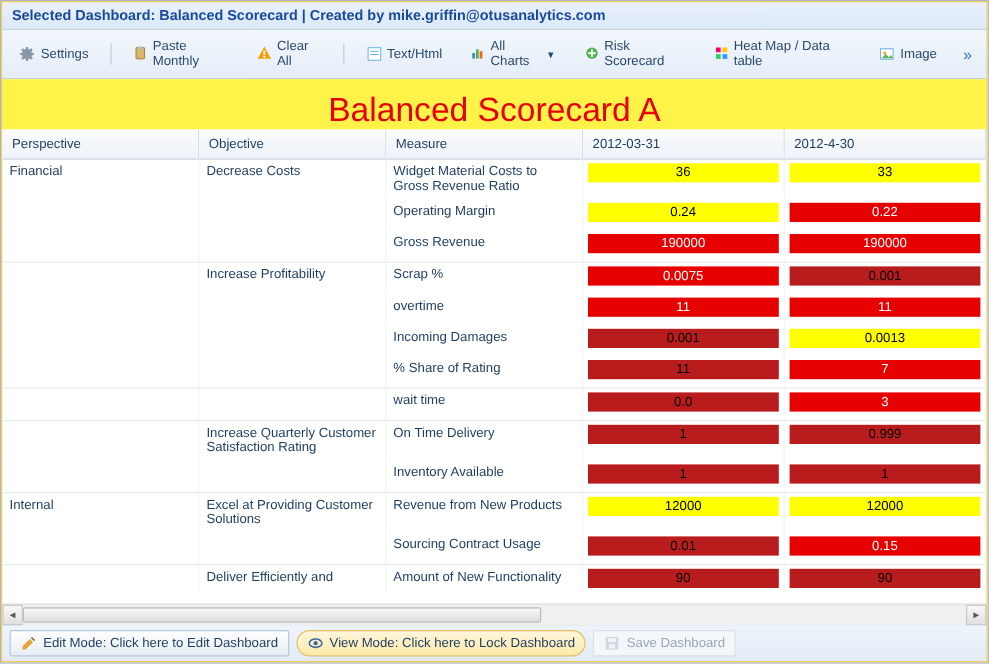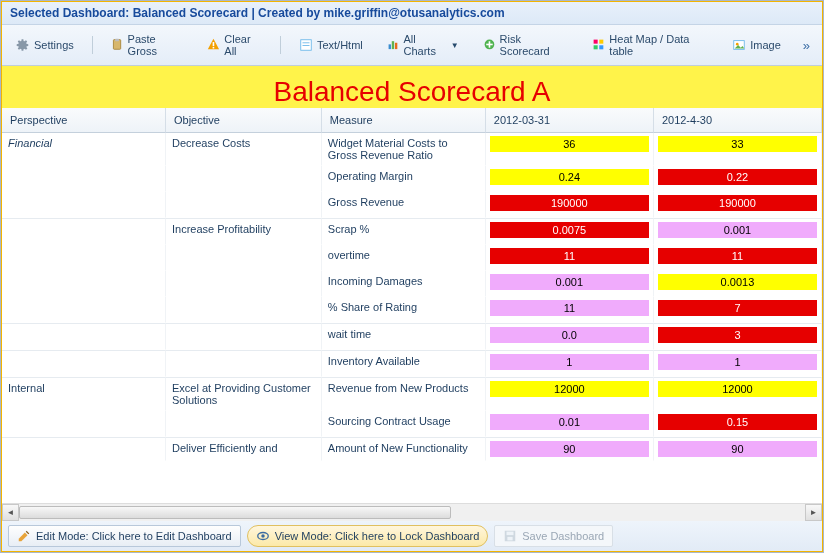--- a/index.html
+++ b/index.html
@@ -102,21 +102,21 @@
   }
   .pill {
     text-align: center;
     font-size: 11px;
     padding: 2px 0;
     border-radius: 0;
     font-weight: normal;
   }
   .pill.yellow { background: #ffff00; color: #000; }
   .pill.red { background: #e60000; color: #fff; }
-  .pill.green { background: #f0abfc; color: #000; }
+  .pill.green { background: #b91c1c; color: #000; }
   .hscroll {
     height: 17px;
     background: #f0f0f0;
     border-top: 1px solid #ddd;
     position: relative;
   }
   .hscroll .track { position:absolute; top:0; left:17px; right:17px; height:17px; background:#f0f0f0;}
   .hscroll .thumb { position:absolute; top:2px; left:0; width:55%; height:13px; background:linear-gradient(#f8f8f8,#dcdcdc); border:1px solid #bcbcbc; border-radius:2px;}
   .hscroll .btn { position:absolute; top:0; width:17px; height:17px; background:linear-gradient(#f8f8f8,#e0e0e0); border:1px solid #c8c8c8; display:flex; align-items:center; justify-content:center; color:#555; font-size:8px;}
   .hscroll .btn.left{left:0}.hscroll .btn.right{right:0}
@@ -154,21 +154,21 @@
             <path fill="#8898a8" d="M8 5a3 3 0 100 6 3 3 0 000-6zM14 9v-2l-2-.3a4 4 0 00-.4-1l1.2-1.7-1.4-1.4L9.7 3.8a4 4 0 00-1-.4L8.4 1.4h-2L6.1 3.4a4 4 0 00-1 .4L3.4 2.6 2 4l1.2 1.7a4 4 0 00-.4 1L.8 7v2l2 .3a4 4 0 00.4 1L2 12l1.4 1.4 1.7-1.2a4 4 0 001 .4l.3 2h2l.3-2a4 4 0 001-.4l1.7 1.2L13 12l-1.2-1.7a4 4 0 00.4-1z"></path>
           </svg></span>
       <span>Settings</span>
     </div>
     <div class="tb-sep"></div>
     <div class="tb-item">
       <span class="tb-icon"><svg viewBox="0 0 16 16">
             <rect x="3" y="2" width="9" height="12" rx="1" fill="#d7b66b" stroke="#a07d2e"></rect>
             <rect x="5" y="1" width="5" height="3" rx="1" fill="#bcbcbc"></rect>
           </svg></span>
-      <span>Paste Gross</span>
+      <span>Paste Monthly</span>
     </div>
     <div class="tb-item">
       <span class="tb-icon"><svg viewBox="0 0 16 16">
             <path fill="#f3a000" d="M8 1l7 13H1z"></path>
             <rect x="7" y="5" width="2" height="5" fill="#fff"></rect>
             <rect x="7" y="11" width="2" height="2" fill="#fff"></rect>
           </svg></span>
       <span>Clear All</span>
     </div>
     <div class="tb-sep"></div>
@@ -234,21 +234,21 @@
         <tr>
           <th>Perspective</th>
           <th>Objective</th>
           <th>Measure</th>
           <th>2012-03-31</th>
           <th>2012-4-30</th>
         </tr>
       </thead>
       <tbody id="grid-body">
           <tr>
-            <td style="white-space:normal;font-style:italic;">Financial</td>
+            <td style="white-space:normal;">Financial</td>
             <td style="white-space:normal;">Decrease Costs</td>
             <td style="white-space:normal;">Widget Material Costs to Gross Revenue Ratio</td>
             <td class="metric-cell" style="">
               <div class="pill yellow">36</div>
             </td>
             <td class="metric-cell" style="">
               <div class="pill yellow">33</div>
             </td>
           </tr>
           <tr>
@@ -341,20 +341,31 @@
             <td class="metric-cell" style="">
               <div class="pill red">3</div>
             </td>
           </tr>
           <tr class="sep-row">
             <td></td>
             <td></td>
             <td></td>
             <td></td>
             <td></td>
+          </tr>
+          <tr>
+            <td style="white-space:normal;"></td>
+            <td style="white-space:normal;">Increase Quarterly Customer Satisfaction Rating</td>
+            <td style="white-space:normal;">On Time Delivery</td>
+            <td class="metric-cell" style="">
+              <div class="pill green">1</div>
+            </td>
+            <td class="metric-cell" style="">
+              <div class="pill green">0.999</div>
+            </td>
           </tr>
           <tr>
             <td style="white-space:nowrap;"></td>
             <td style="white-space:nowrap;"></td>
             <td style="white-space:nowrap;">Inventory Available</td>
             <td class="metric-cell" style="">
               <div class="pill green">1</div>
             </td>
             <td class="metric-cell" style="">
               <div class="pill green">1</div>

